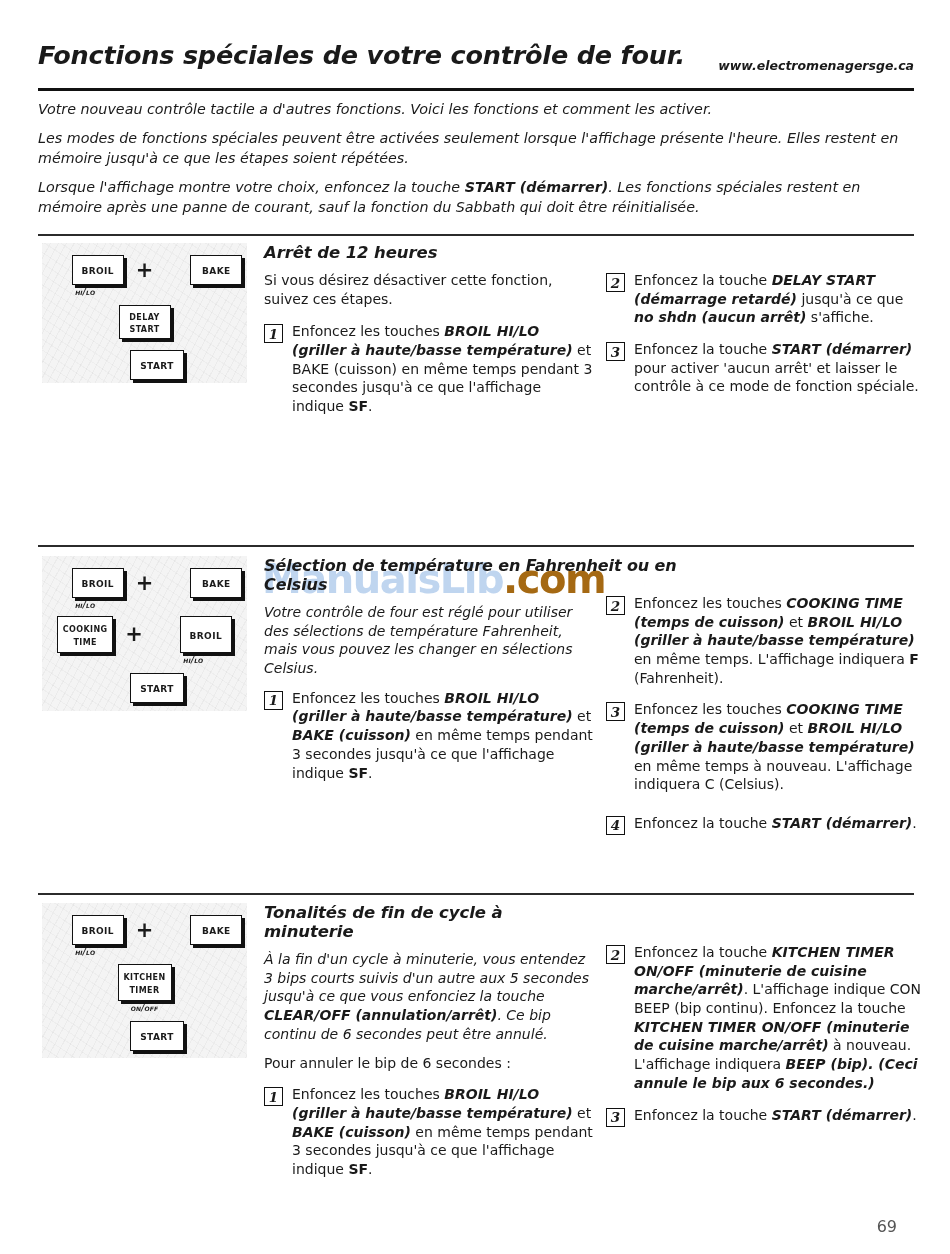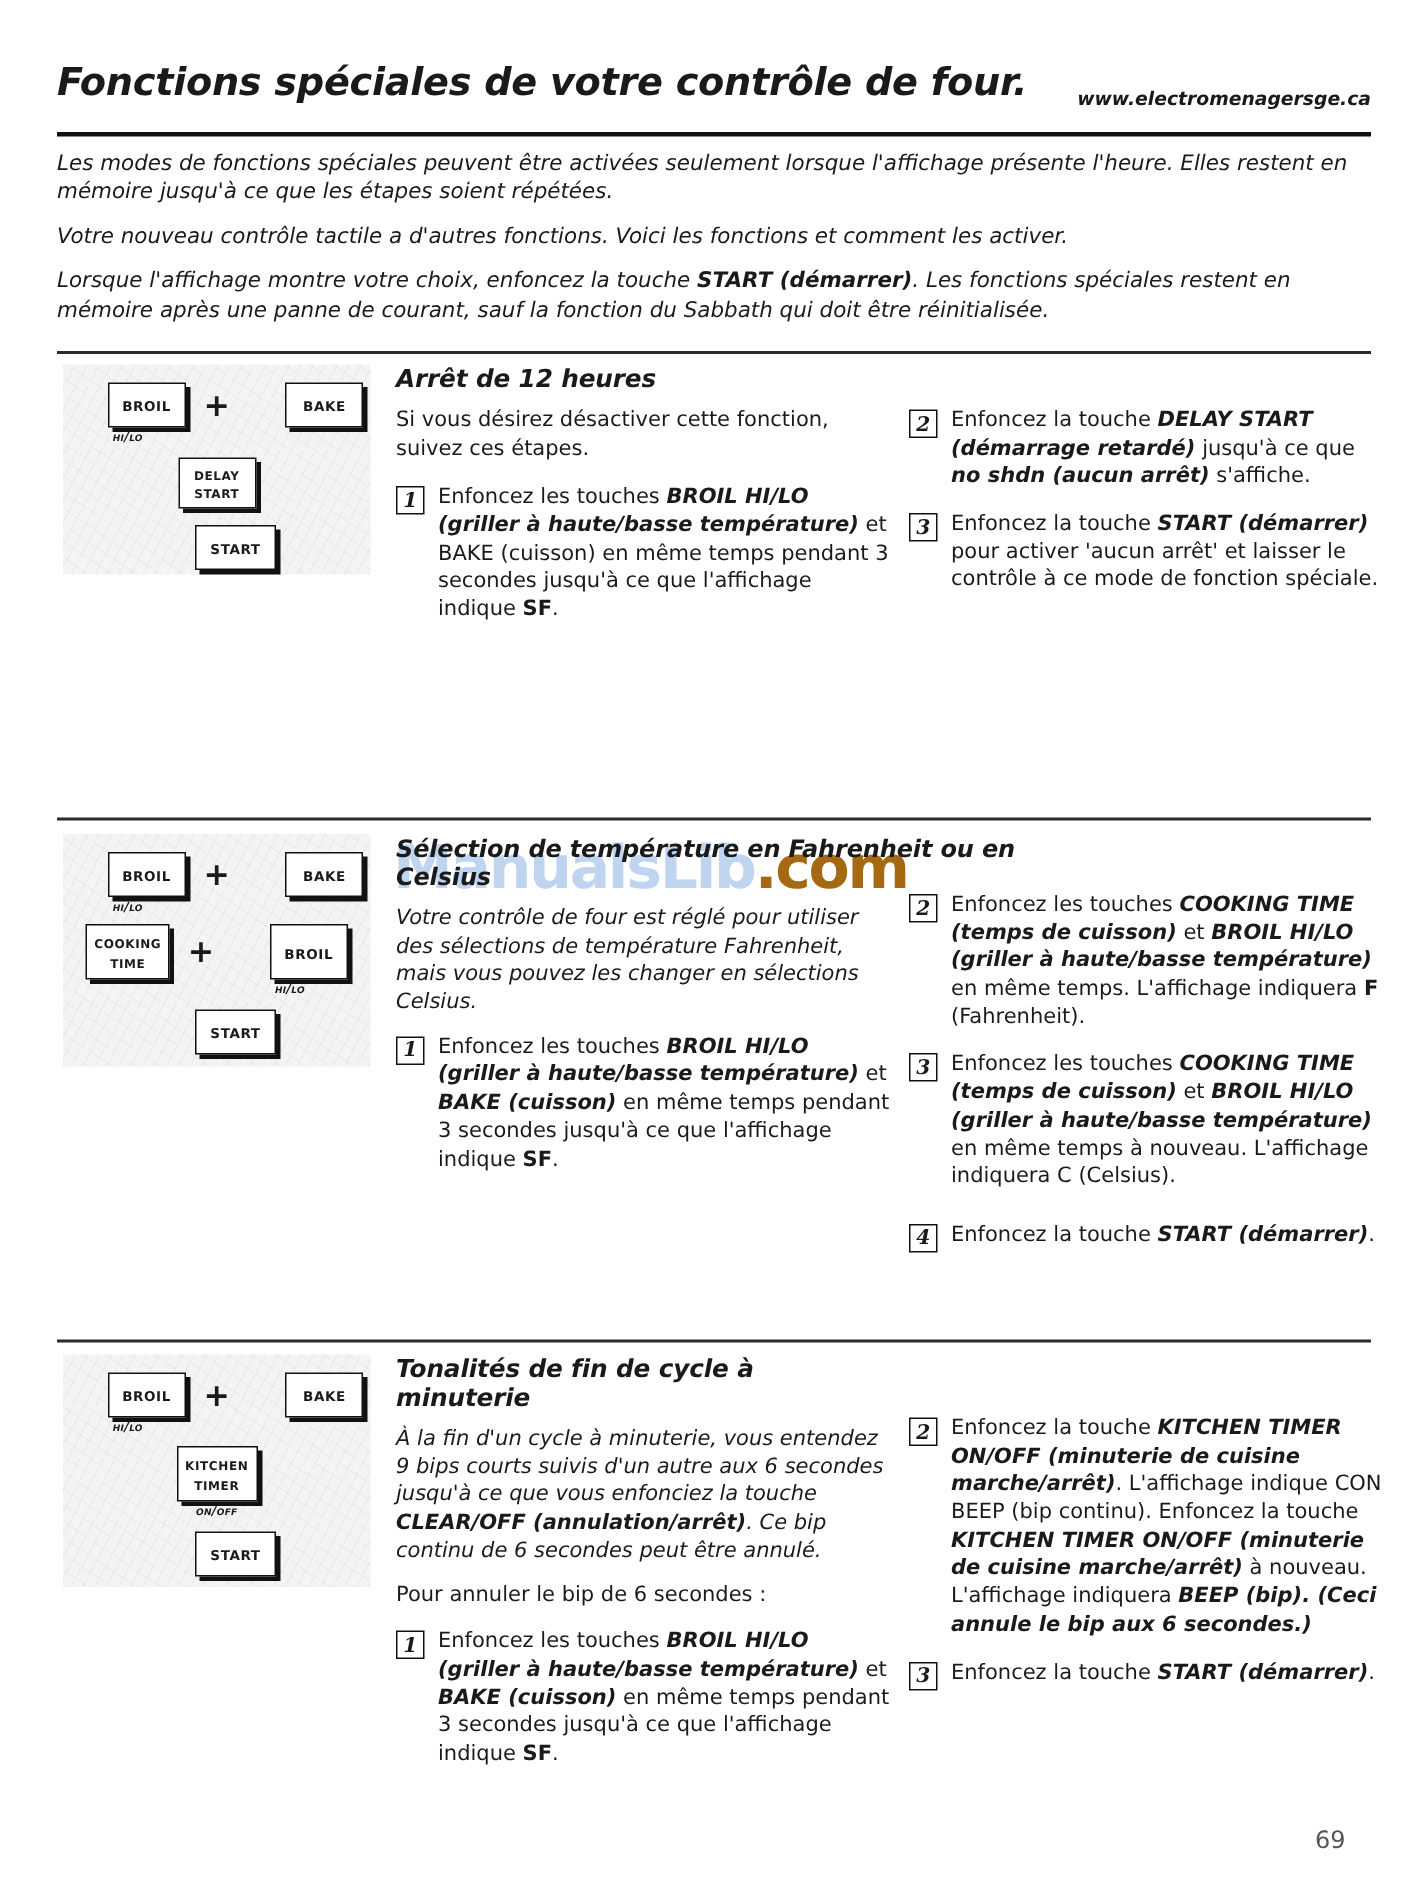--- a/index.html
+++ b/index.html
@@ -100,22 +100,22 @@
 
 <div class="page">
 
   <div class="header">
     <h1>Fonctions spéciales de votre contrôle de four.</h1>
     <div class="site">www.electromenagersge.ca</div>
   </div>
   <div class="rule" style="top:88px;"></div>
 
   <div class="intro" style="top:100px;">
+    <p>Votre nouveau contrôle tactile a d'autres fonctions. Voici les fonctions et comment les activer.</p>
     <p>Les modes de fonctions spéciales peuvent être activées seulement lorsque l'affichage présente l'heure. Elles restent en mémoire jusqu'à ce que les étapes soient répétées.</p>
-    <p>Votre nouveau contrôle tactile a d'autres fonctions. Voici les fonctions et comment les activer.</p>
     <p><span>Lorsque l'affichage montre votre choix, enfoncez la touche </span><b>START (démarrer)</b><span>. Les fonctions spéciales restent en mémoire après une panne de courant, sauf la fonction du Sabbath qui doit être réinitialisée.</span></p>
   </div>
 
   <div class="rule thin" style="top:234px;"></div>
 
   <div class="section" style="top:243px;height:290px;">
 
     <div class="diagram" style="height:140px;padding:12px 0 0 0;">
       <div class="drow">
         <div class="keywrap">
@@ -278,21 +278,21 @@
           <div class="key w" style="width:54px;">
               <span>Start</span>
             </div>
         </div>
       </div>
     </div>
 
     <div class="colmid">
       <h2 class="sectitle">Tonalités de fin de cycle à minuterie</h2>
       <div class="body">
-        <p class="it"><span>À la fin d'un cycle à minuterie, vous entendez 9 bips courts suivis d'un autre aux 6 secondes jusqu'à ce que vous enfonciez la touche </span><span class="b">CLEAR/OFF (annulation/arrêt)</span><span>. Ce bip continu de 6 secondes peut être annulé.</span></p>
+        <p class="it"><span>À la fin d'un cycle à minuterie, vous entendez 3 bips courts suivis d'un autre aux 5 secondes jusqu'à ce que vous enfonciez la touche </span><span class="b">CLEAR/OFF (annulation/arrêt)</span><span>. Ce bip continu de 6 secondes peut être annulé.</span></p>
         <p>Pour annuler le bip de 6 secondes :</p>
       </div>
       <div class="step" style="margin-top:12px;">
         <div class="num">1</div>
         <div class="steptxt"><span>Enfoncez les touches </span><span class="bi">BROIL HI/LO (griller à haute/basse température)</span><span> et </span><span class="bi">BAKE (cuisson)</span><span> en même temps pendant 3 secondes jusqu'à ce que l'affichage indique </span><span class="b">SF</span><span>.</span></div>
       </div>
     </div>
 
     <div class="colright" style="top:40px;">
       <div class="step">

